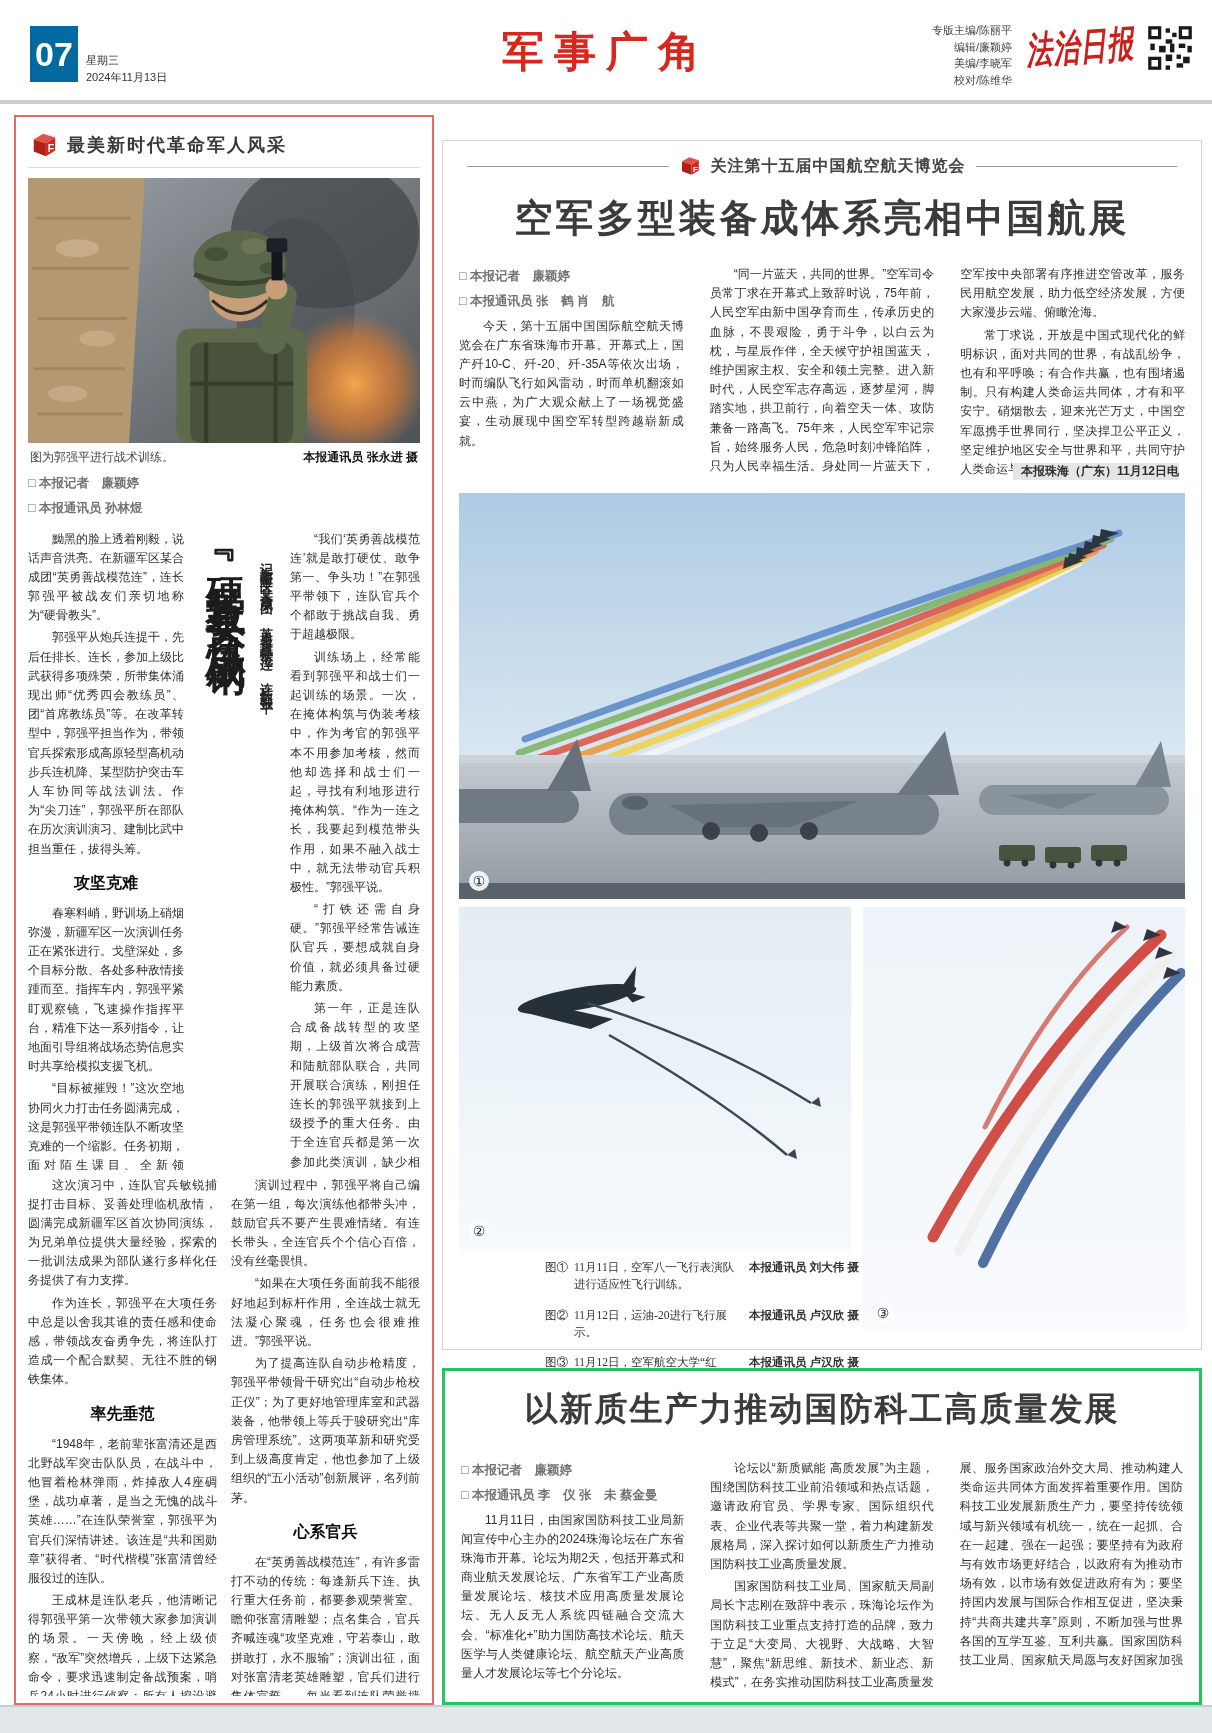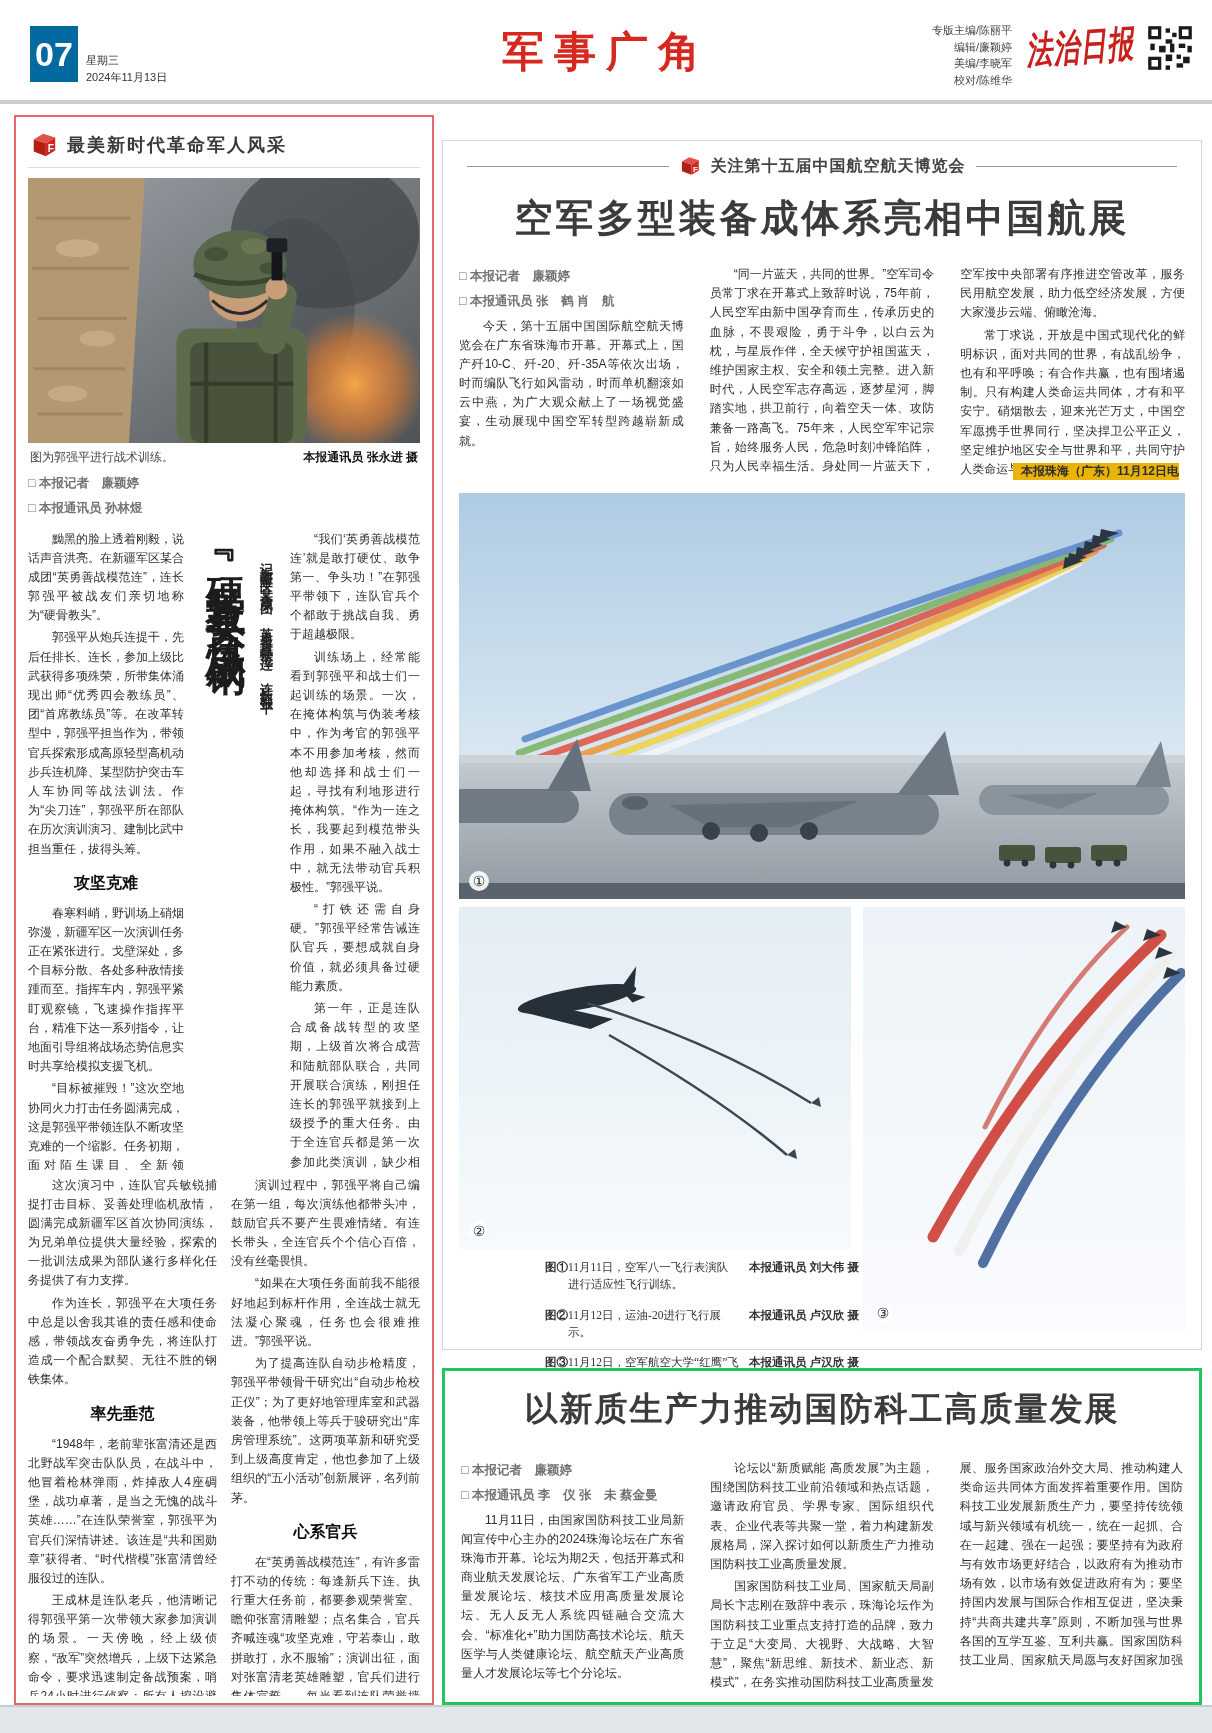--- a/index.html
+++ b/index.html
@@ -43,31 +43,31 @@
   .l-colwide{flex:1;overflow:hidden;}
   
   .a-box{position:absolute;left:442px;top:140px;width:760px;height:1210px;border:1px solid #d5d5d5;
          background:#fff;box-sizing:border-box;}
   .a-banner{position:absolute;top:14px;left:24px;right:24px;display:flex;align-items:center;gap:10px;}
   .a-banner .rule{flex:1;height:1px;background:#9a9a9a;}
   .a-banner .btxt{font-size:16px;font-weight:bold;color:#444;letter-spacing:1px;}
   .a-headline{position:absolute;top:52px;left:0;right:0;text-align:center;font-size:38px;font-weight:bold;
          color:#3b3b3b;letter-spacing:3px;}
   .a-cols{position:absolute;top:124px;left:16px;right:16px;height:222px;column-count:3;column-gap:26px;overflow:hidden;}
-  .a-dateline{position:absolute;right:22px;top:322px;background:#eab308;font-weight:bold;font-size:12px;padding-left:8px;}
+  .a-dateline{position:absolute;right:22px;top:322px;background:#e5e5e5;font-weight:bold;font-size:12px;padding-left:8px;}
   .ph{position:absolute;overflow:hidden;background:#dfe8ef;}
   .ph svg{display:block;width:100%;height:100%;}
   .ph1{top:352px;left:16px;width:726px;height:406px;}
   .ph2{top:766px;left:16px;width:392px;height:342px;}
   .ph3{top:766px;left:420px;width:322px;height:424px;}
   .photo-num{position:absolute;left:10px;bottom:8px;width:20px;height:20px;border-radius:50%;
          background:rgba(255,255,255,.9);color:#222;font-size:14px;line-height:20px;text-align:center;}
   .a-caps{position:absolute;top:1118px;left:70px;width:346px;}
   .caprow2{display:flex;align-items:baseline;font-size:11.5px;margin-bottom:13px;line-height:1.5;}
-  .caprow2 .lb{font-weight:bold;font-family:"Liberation Serif",serif;white-space:nowrap;padding-left:32px;}
+  .caprow2 .lb{font-weight:normal;font-family:"Liberation Serif",serif;margin-right:6px;white-space:nowrap;padding-left:32px;}
   .caprow2 .tx{font-family:"Liberation Serif",serif;color:#333;}
   .caprow2 .cr{font-weight:bold;margin-left:auto;padding-left:10px;white-space:nowrap;}
   
   .b-box{position:absolute;left:442px;top:1368px;width:760px;height:337px;border:3px solid #22c55e;
          background:#fff;box-sizing:border-box;}
   .b-headline{position:absolute;top:16px;left:0;right:0;text-align:center;font-size:33px;font-weight:bold;
          color:#3b3b3b;letter-spacing:2px;}
   .b-cols{position:absolute;top:88px;left:16px;right:16px;height:238px;column-count:3;column-gap:26px;overflow:hidden;}
   .footer-strip{position:absolute;left:0;right:0;top:1705px;height:28px;background:#e2e7ea;border-top:2px solid #c6ccd1;}
   .cube{width:28px;height:28px;flex:0 0 auto;}

